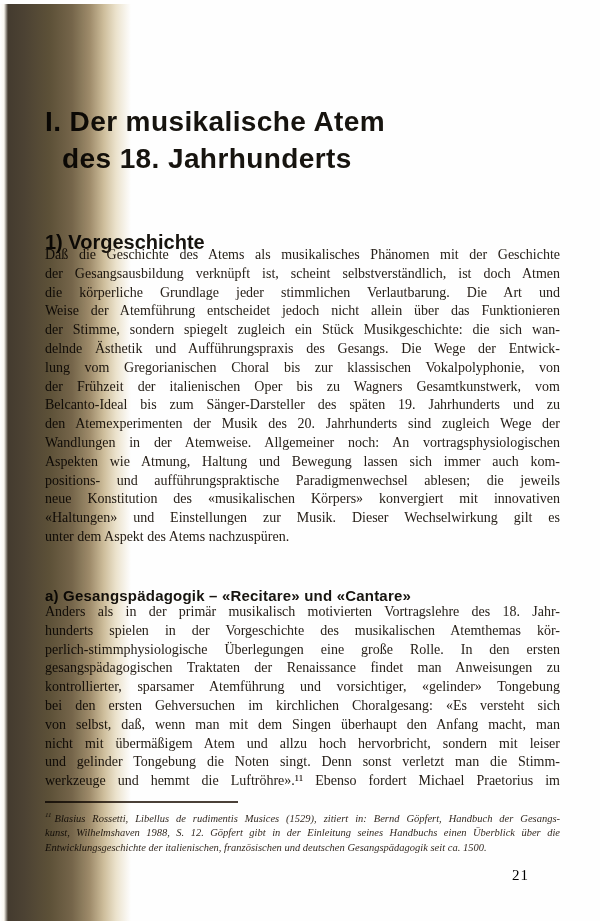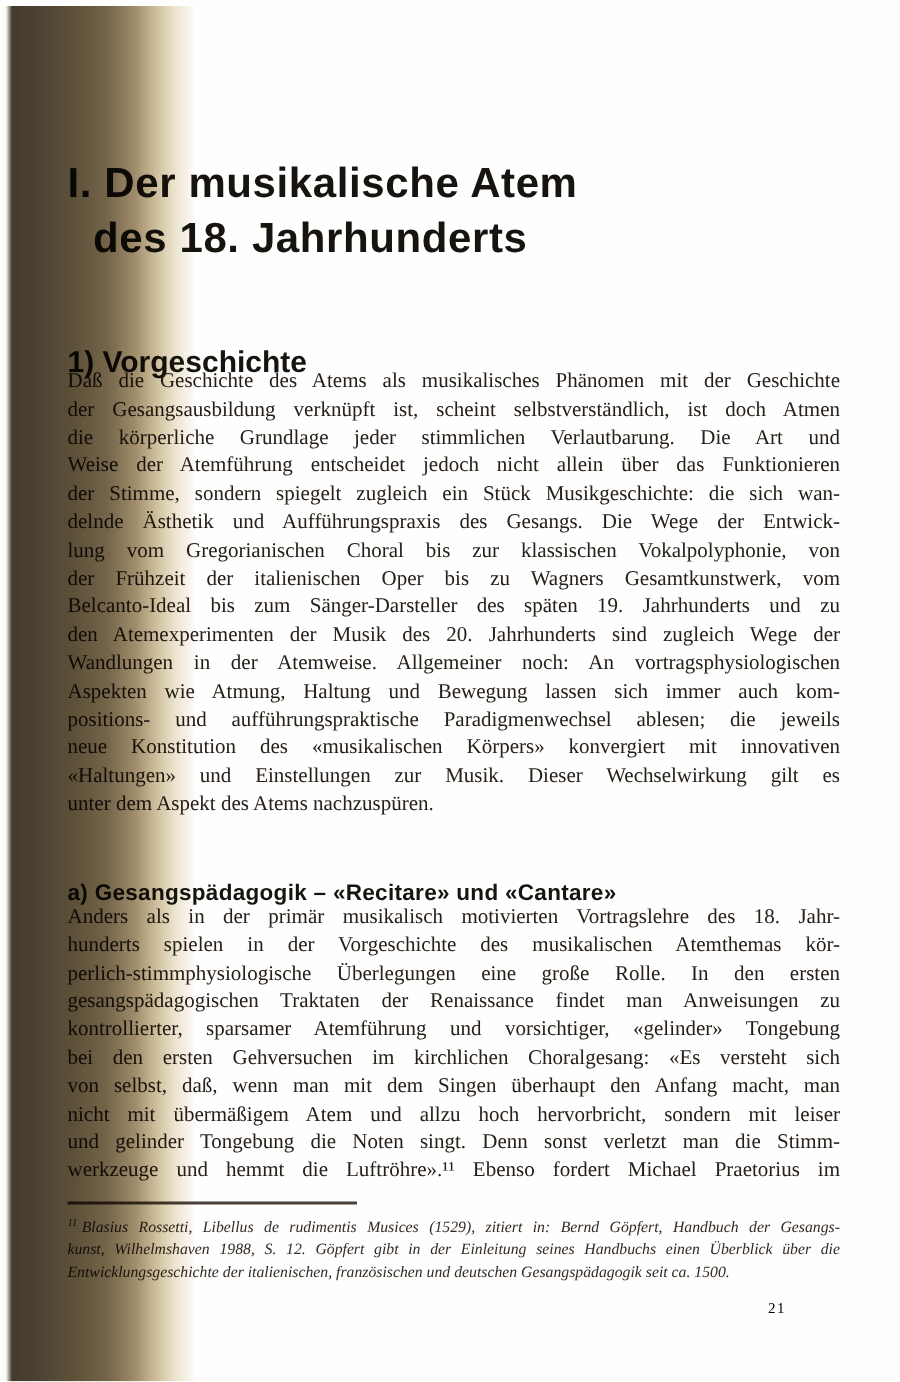--- a/index.html
+++ b/index.html
@@ -52,21 +52,21 @@
     font-family:"Liberation Serif", serif; font-style:italic;
     font-size:10.5px; line-height:14.6px; color:#332a22;
   }
   .footnote .line { text-align:justify; text-align-last:justify; }
   .footnote .line.last { text-align-last:left; }
   .footnote sup.fn-marker {
     font-size:7px; vertical-align:super; margin-right:3px;
   }
   .page-number {
     position:absolute; top:867px; left:512px;
-    font-family:"Liberation Serif", serif; font-size:10px;
+    font-family:"Liberation Serif", serif; font-size:15px;
     letter-spacing:1px; color:#000000;
   }
 </style>
 </head>
 <body>
 
 <div class="scan">
 
   <h1 class="chapter-title">
     <div class="line1">I. Der musikalische Atem</div>

